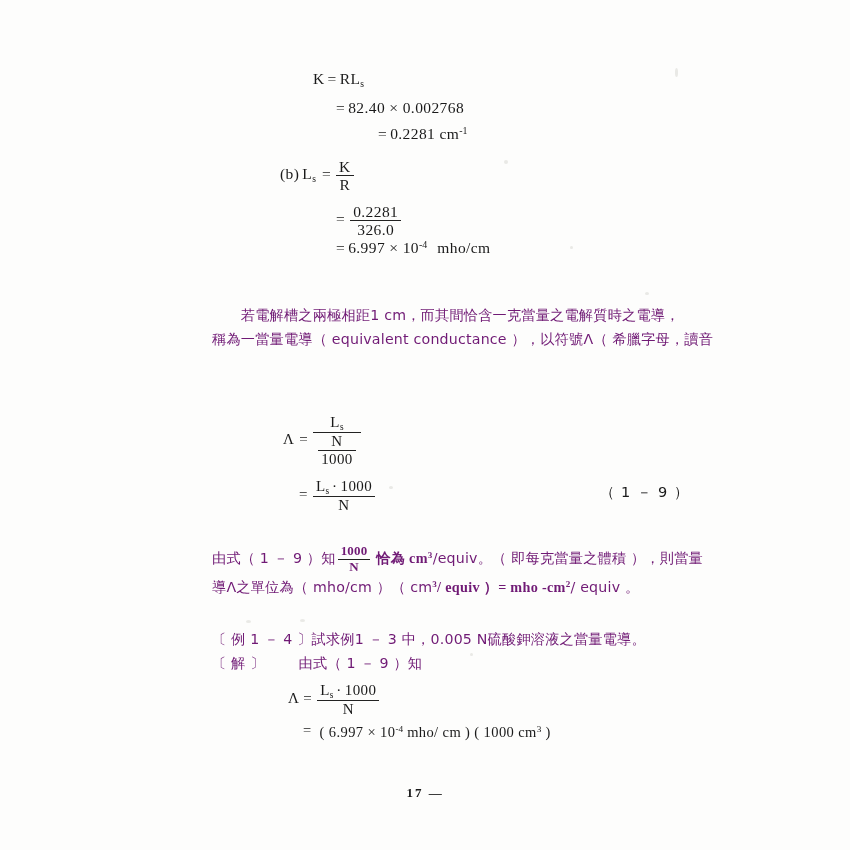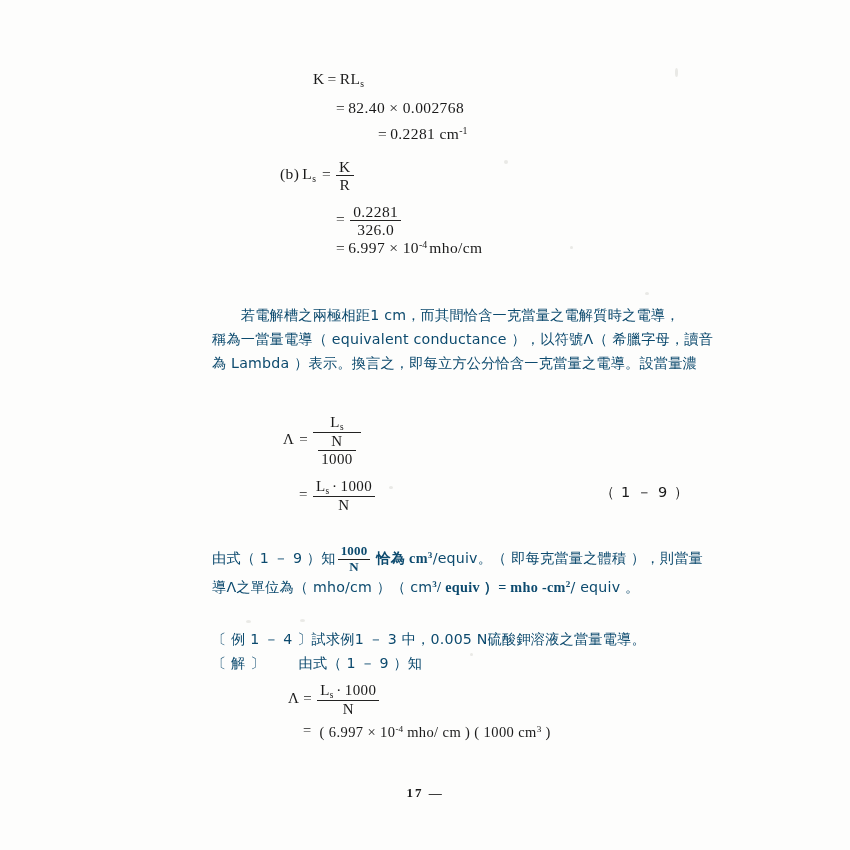--- a/index.html
+++ b/index.html
@@ -94,21 +94,21 @@
   }
 
   
   .bodyline {
     position: absolute;
     white-space: nowrap;
     font-family: "DejaVu Sans", "Liberation Sans", sans-serif;
     font-size: 14.2px;
     font-weight: 500;
     letter-spacing: .2px;
-    color: #0c4a6e;
+    color: #701a75;
   }
   .bodyline .lat {
     font-family: "Liberation Serif", "DejaVu Serif", serif;
     font-weight: 600;
     letter-spacing: .3px;
   }
   .bodyline .frac {
     font-family: "Liberation Serif", "DejaVu Serif", serif;
     font-weight: 600;
     font-size: 13px;
@@ -166,28 +166,27 @@
 
     <div class="eqline" style="left:280px; top:158px;">
       <span class="serif-num">(b)</span><span class="serif-num" style="margin-left:3px;">L</span><span class="sub">s</span><span class="op" style="margin-left:6px;">=</span><span class="frac serif-num"><span class="num">K</span><span class="den">R</span></span>
     </div>
 
     <div class="eqline" style="left:333px; top:203px;">
       <span class="op">=</span><span class="frac serif-num"><span class="num">0.2281</span><span class="den">326.0</span></span>
     </div>
 
     <div class="eqline" style="left:333px; top:239px;">
-      <span class="op">=</span><span class="serif-num">6.997 × 10</span><span class="sup">-4</span><span class="serif-num" style="margin-left:2px;text-align:center;">mho/cm</span>
+      <span class="op">=</span><span class="serif-num">6.997 × 10</span><span class="sup">-4</span><span class="serif-num" style="margin-left:10px;text-align:center;">mho/cm</span>
     </div>
   </div>
 
 
   <div class="bodyline" style="left:212px; top:306px;">　　若電解槽之兩極相距1 cm，而其間恰含一克當量之電解質時之電導，</div>
   <div class="bodyline" style="left:212px; top:330px;">稱為一當量電導（ equivalent  conductance ），以符號Λ（ 希臘字母，讀音</div>
-  <div class="bodyline" style="left:212px; top:354px;">為 Lambda ）表示。換言之，即每立方公分恰含一克當量之電導。設當量濃</div>
 
   <div class="eqline" style="left:283px; top:414px; font-size:15px;">
     <span class="serif-num">Λ</span><span class="op" style="margin-left:5px;">=</span><span class="frac tall serif-num"><span class="num"><span>L</span><span class="sub">s</span></span><span class="den"><span class="frac serif-num"><span class="num">N</span><span class="den">1000</span></span></span></span>
   </div>
 
   <div class="eqline" style="left:296px; top:478px; font-size:15px;">
     <span class="op">=</span><span class="frac serif-num"><span class="num"><span>L</span><span class="sub">s</span><span style="margin:0 3px;">·</span><span>1000</span></span><span class="den">N</span></span>
   </div>
 
   <div class="eqtag" style="left:600px; top:483px;">（ 1 － 9 ）</div>

